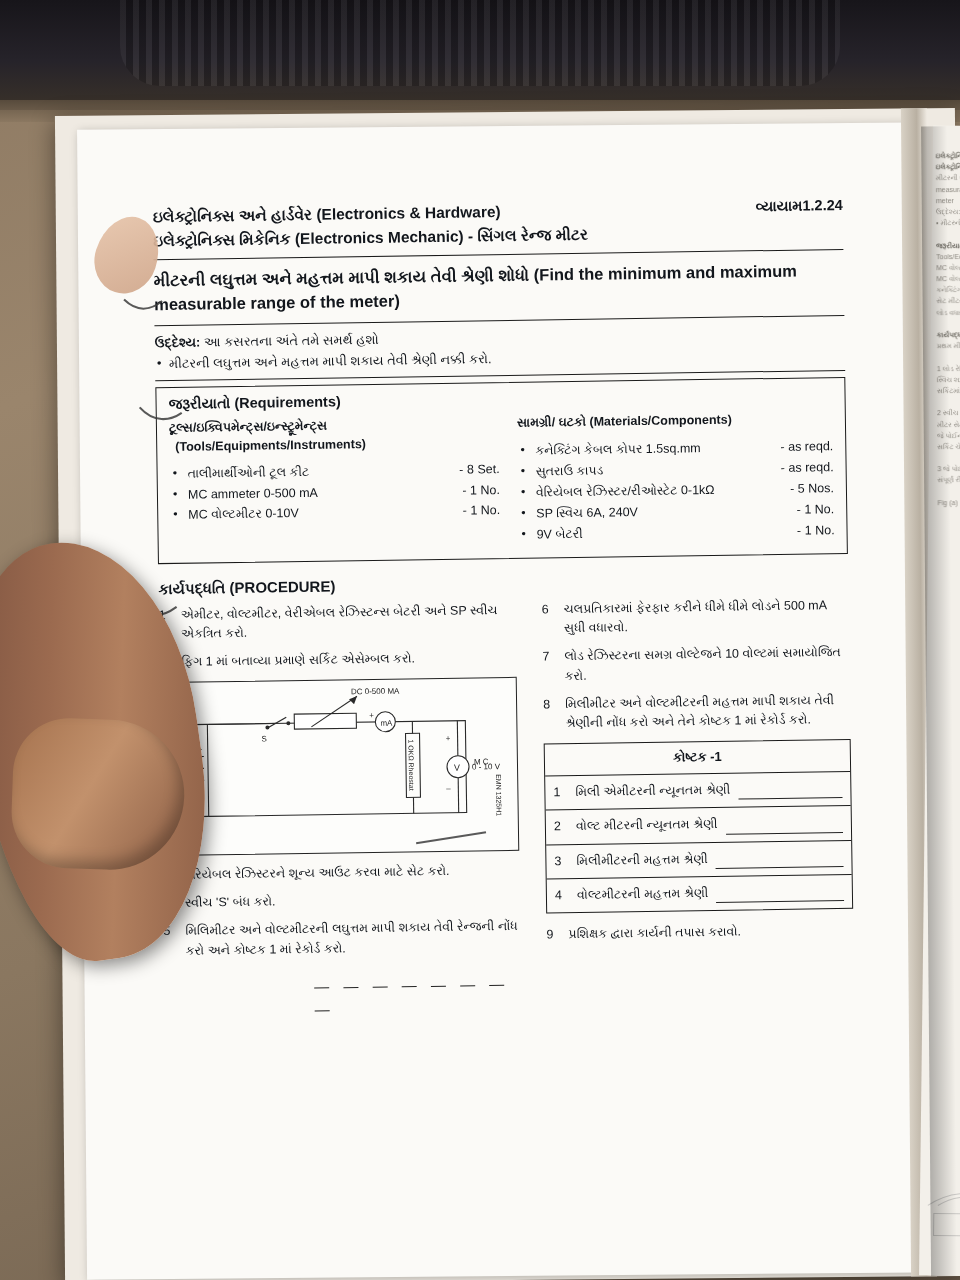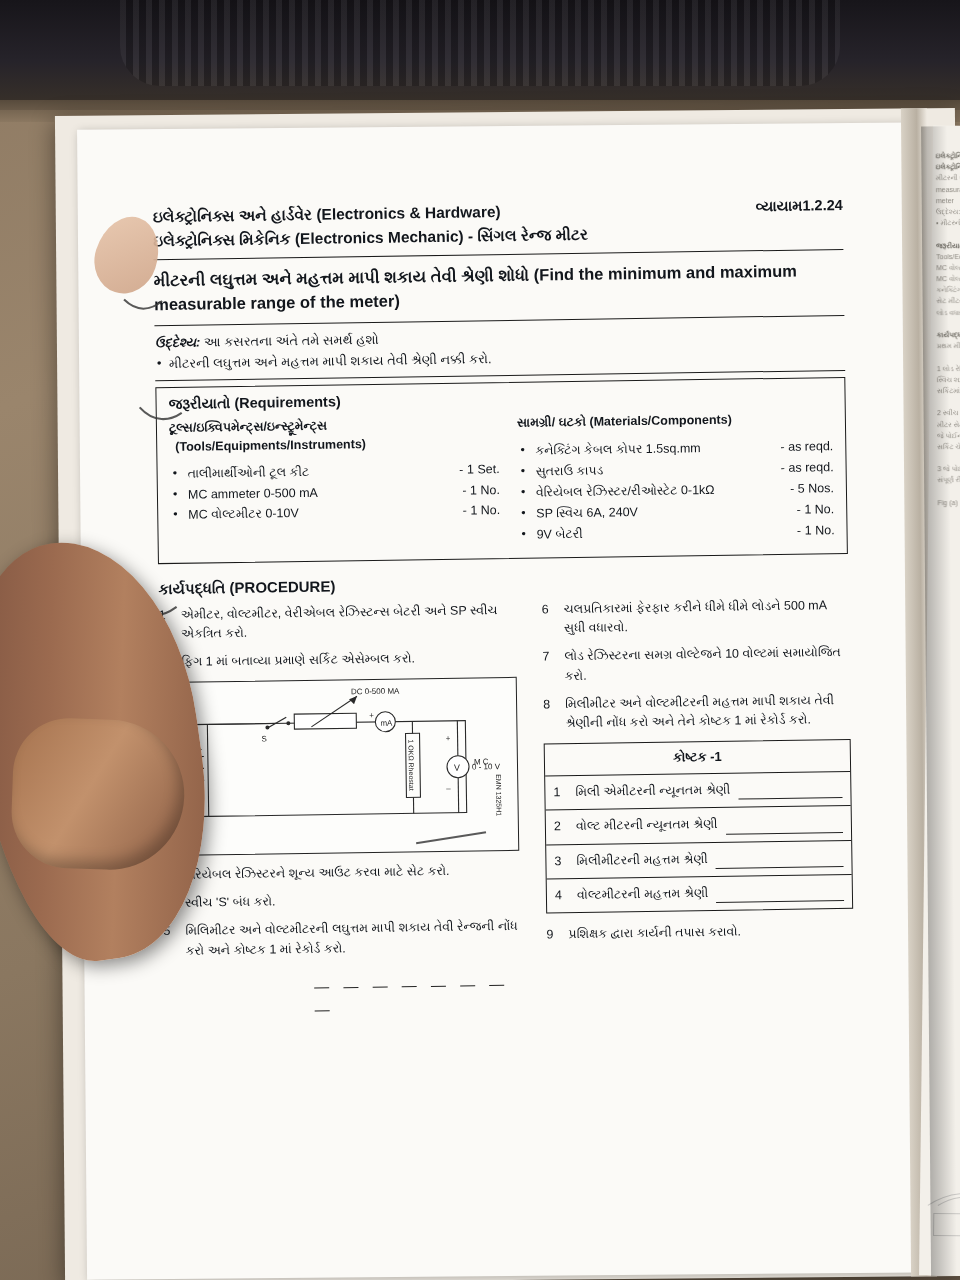--- a/index.html
+++ b/index.html
@@ -52,21 +52,21 @@
   
   .sheet{position:absolute;left:22px;top:14px;width:832px;height:1150px;
     color:#12161c;transform:rotate(-0.35deg);}
   .inner{position:absolute;left:78px;top:74px;width:690px;}
   .rule{border-top:1.6px solid #1a1a1a;}
   .hdr-row{display:flex;justify-content:space-between;align-items:flex-start;}
   .h-left{font-size:15.5px;font-weight:bold;line-height:1.55;}
   .h-right{font-size:14.5px;font-weight:bold;white-space:nowrap;padding-top:2px;}
   .title{font-size:16.5px;font-weight:bold;line-height:1.45;padding:9px 0 8px;}
   .obj{font-size:13px;line-height:1.6;padding:7px 0 6px;}
-  .obj .lab{font-weight:bold;font-style:italic;}
+  .obj .lab{font-weight:bold;}
   .bullet{padding-left:14px;position:relative;}
   .bullet:before{content:"•";position:absolute;left:2px;top:-1px;}
   .req-box{border:1.6px solid #1a1a1a;margin-top:6px;padding:8px 12px 12px;}
   .req-title{font-size:14.5px;font-weight:bold;margin-bottom:6px;}
   .req-cols{display:flex;gap:18px;}
   .req-col{flex:1;font-size:12.5px;}
   .req-col.left{flex:0 0 330px;}
   .col-head{font-weight:bold;line-height:1.45;margin-bottom:8px;}
   .col-head .sub{display:block;padding-left:6px;}
   .li{display:flex;justify-content:space-between;gap:8px;padding:3px 0;}
@@ -166,21 +166,21 @@
         <div class="req-box">
           <div class="req-title">જરૂરીયાતો (Requirements)</div>
           <div class="req-cols">
             <div class="req-col left">
               <div class="col-head">
                 <span>ટૂલ્સ/ઇક્વિપમેન્ટ્સ/ઇન્સ્ટ્રૂમેન્ટ્સ</span>
                 <span class="sub">(Tools/Equipments/Instruments)</span>
               </div>
               <div class="li">
                 <span class="txt">તાલીમાર્થીઓની ટૂલ કીટ</span>
-                <span class="qty">- 1 Set.</span>
+                <span class="qty">- 8 Set.</span>
               </div>
               <div class="li">
                 <span class="txt">MC ammeter 0-500 mA</span>
                 <span class="qty">- 1 No.</span>
               </div>
               <div class="li">
                 <span class="txt">MC વોલ્ટમીટર 0-10V</span>
                 <span class="qty">- 1 No.</span>
               </div>
             </div>

